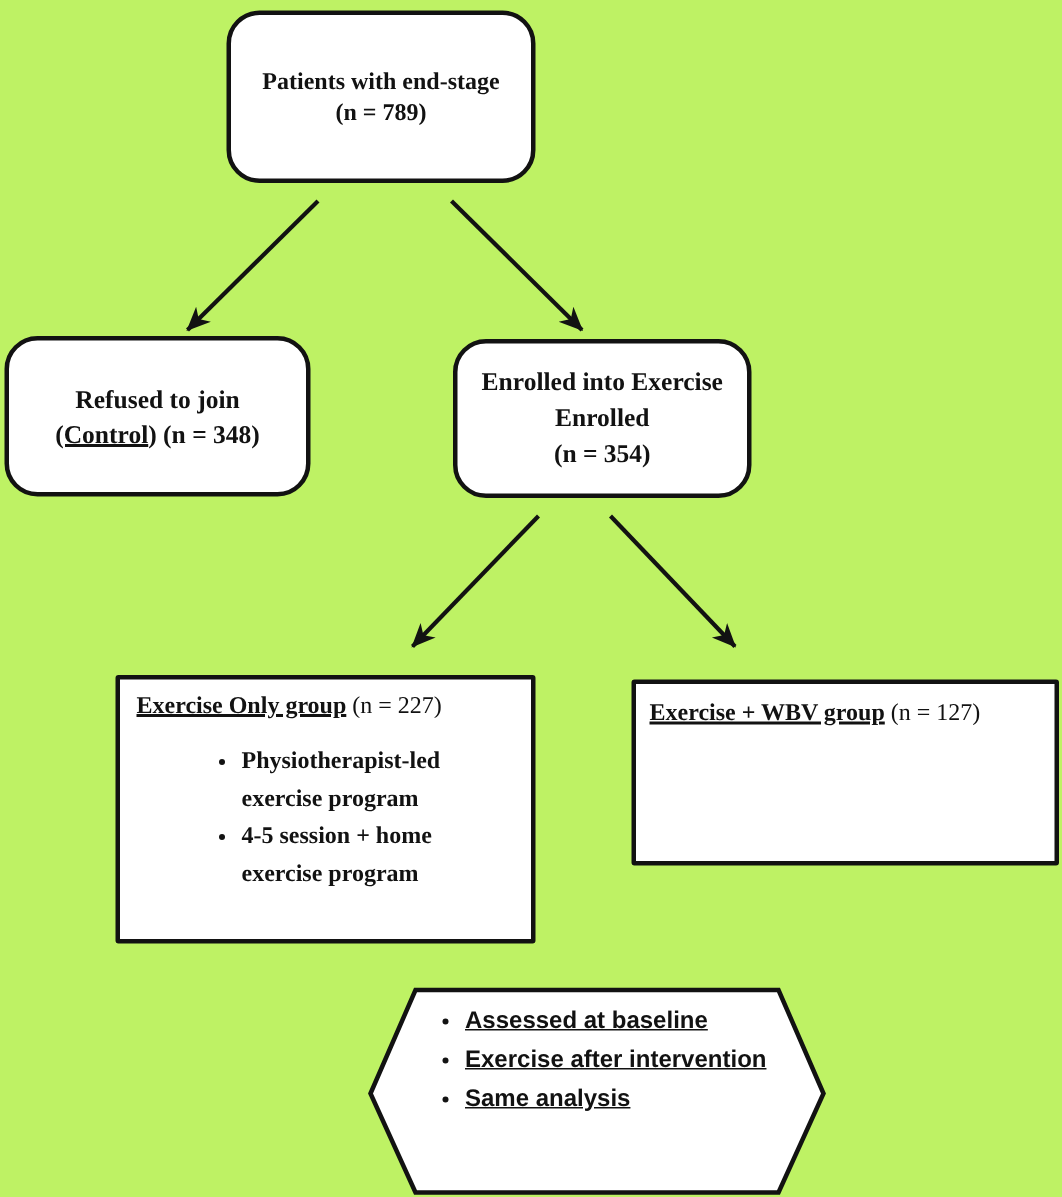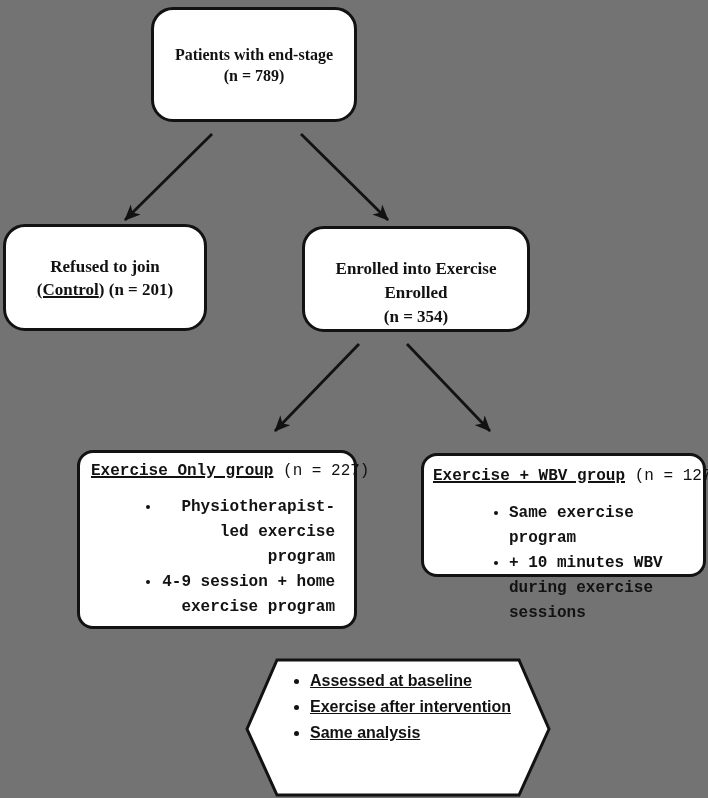--- a/index.html
+++ b/index.html
@@ -4,21 +4,21 @@
 <style>
   * { margin: 0; padding: 0; box-sizing: border-box; }
   body {
     background: #ffffff;
     font-family: "Liberation Sans", sans-serif;
   }
   .canvas {
     position: relative;
     width: 708px;
     height: 798px;
-    background: #737373;
+    background: #bef264;
     overflow: hidden;
   }
   
   .node {
     position: absolute;
     border: 3px solid #121212;
     background: #ffffff;
     color: #121212;
   }
   .serif-node {
@@ -28,25 +28,25 @@
     align-items: center;
     justify-content: center;
     text-align: center;
     font-family: "Liberation Serif", serif;
     font-weight: bold;
     font-size: 17px;
     line-height: 23px;
   }
   .node-top    { left: 151px; top: 7px;   width: 206px; height: 115px; font-size: 16px; line-height: 21px; }
   .node-refused{ left: 3px;   top: 224px; width: 204px; height: 107px; }
-  .node-enrolled{ left: 302px; top: 226px; width: 228px; height: 106px; line-height: 24px; justify-content: flex-end; }
+  .node-enrolled{ left: 302px; top: 226px; width: 199px; height: 106px; line-height: 24px; }
 
   .group-node {
-    border-radius: 16px;
-    font-family: Liberation Mono, monospace;
+    border-radius: 2px;
+    font-family: Liberation Serif, serif;
     font-size: 16px;
     color: #121212;
   }
   .node-exonly { left: 77px;  top: 450px; width: 280px; height: 179px; padding: 9px 0 0 11px; }
   .node-wbv    { left: 421px; top: 453px; width: 285px; height: 124px; padding: 11px 0 0 9px; }
 
   .group-title {
     font-weight: bold;
     white-space: nowrap;
   }
@@ -54,21 +54,21 @@
     text-decoration: underline;
     text-decoration-thickness: 2px;
   }
   .group-title .count { font-weight: normal; }
 
   .bullets {
     list-style: disc;
     font-weight: bold;
     line-height: 25px;
   }
-  .node-exonly .bullets { margin: 15px 0 0 52px; width: 192px; padding-left: 18px; text-align: right; }
+  .node-exonly .bullets { margin: 15px 0 0 52px; width: 192px; padding-left: 18px; }
   .node-wbv .bullets    { margin: 16px 0 0 58px; width: 218px; padding-left: 18px; }
 
   .underline-serif {
     text-decoration: underline;
     text-decoration-thickness: 2px;
   }
 
   
   .hex-content {
     position: absolute;
@@ -111,48 +111,44 @@
   </svg>
 
   <div class="node serif-node node-top">
     <div>Patients with end-stage</div>
     <div>(n = 789)</div>
   </div>
 
   <div class="node serif-node node-refused">
     <div>Refused to join</div>
     <div>
-      <span class="underline-serif">(Control</span><span>) (n = 201)</span>
+      <span class="underline-serif">(Control</span><span>) (n = 348)</span>
     </div>
   </div>
 
   <div class="node serif-node node-enrolled">
     <div>Enrolled into Exercise</div>
     <div>Enrolled</div>
     <div>(n = 354)</div>
   </div>
 
   <div class="node group-node node-exonly">
     <div class="group-title">
       <span class="underlined">Exercise Only group</span><span class="count"> (n = 227)</span>
     </div>
     <ul class="bullets">
       <li>Physiotherapist-led exercise program</li>
-      <li>4-9 session + home exercise program</li>
+      <li>4-5 session + home exercise program</li>
     </ul>
   </div>
 
   <div class="node group-node node-wbv">
     <div class="group-title">
       <span class="underlined">Exercise + WBV group</span><span class="count"> (n = 127)</span>
     </div>
-    <ul class="bullets">
-      <li>Same exercise program</li>
-      <li>+ 10 minutes WBV during exercise sessions</li>
-    </ul>
   </div>
 
   <div class="hex-content">
     <ul class="bullets">
       <li>Assessed at baseline</li>
       <li>Exercise after intervention</li>
       <li>Same analysis</li>
     </ul>
   </div>
 

